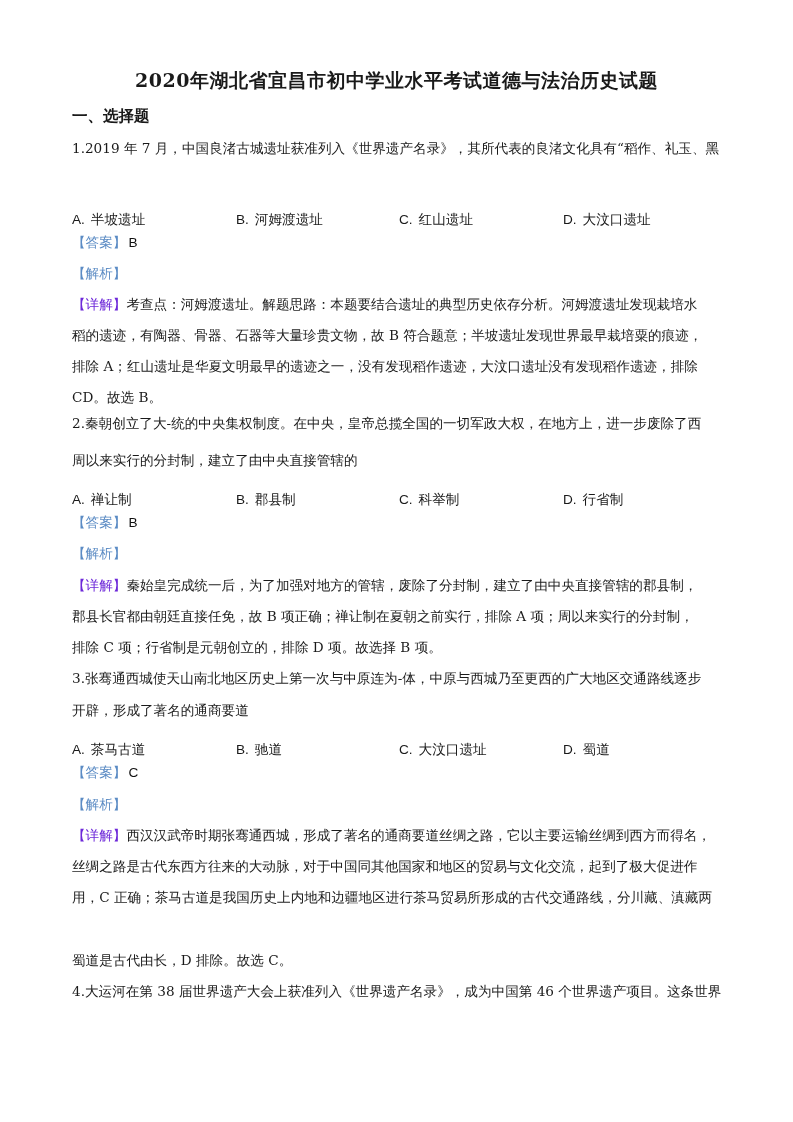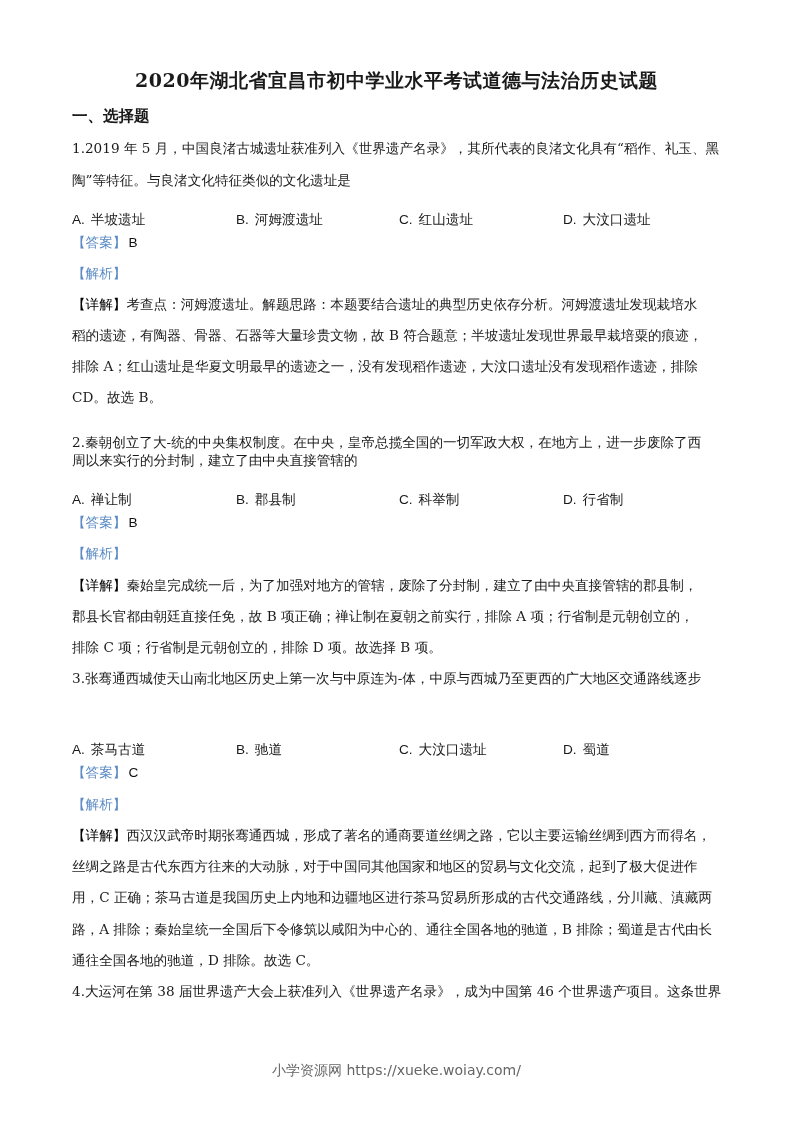--- a/index.html
+++ b/index.html
@@ -9,72 +9,70 @@
   .title { position: absolute; top: 68px; left: 0; width: 793px; text-align: center;
            font-size: 19px; font-weight: bold; letter-spacing: 0.5px; }
   .section { position: absolute; left: 72px; top: 106px; font-size: 15.5px; font-weight: bold; }
   .line { position: absolute; left: 72px; width: 650px; font-size: 13.6px; line-height: 20px;
           white-space: nowrap; }
   .opts { position: absolute; left: 72px; width: 650px; font-size: 13.6px; line-height: 20px; }
   .opt { position: absolute; top: 8px; white-space: nowrap; }
   .opt-letter { font-family: "Liberation Sans", sans-serif; margin-right: 6px; }
   .mark { color: #5b8bc4; }
   .ans-val { font-family: "Liberation Sans", sans-serif; color: #111; margin-left: 2px; }
-  .detail-tag { color: #000000; }
+  .detail-tag { color: #6d28d9; }
   .footer { position: absolute; top: 1062px; left: 0; width: 793px; text-align: center;
             font-family: "DejaVu Sans", sans-serif; font-size: 14px; color: #666; }
 </style>
 </head>
 <body>
 
 <div class="page">
 
   <div class="title">2020年湖北省宜昌市初中学业水平考试道德与法治历史试题</div>
   <div class="section">一、选择题</div>
 
-  <div class="line" style="top:138px">1.2019 年 5 月，中国良渚古城遗址获准列入《世界遗产名录》，其所代表的良渚文化具有“稻作、礼玉、黑</div>
-  <div class="line" style="top:170px">陶”等特征。与良渚文化特征类似的文化遗址是</div>
+  <div class="line" style="top:138px">1.2019 年 7 月，中国良渚古城遗址获准列入《世界遗产名录》，其所代表的良渚文化具有“稻作、礼玉、黑</div>
   <div class="opts" style="top:201px">
     <span class="opt" style="left:0"><span class="opt-letter">A.</span><span>半坡遗址</span></span>
     <span class="opt" style="left:164px"><span class="opt-letter">B.</span><span>河姆渡遗址</span></span>
     <span class="opt" style="left:327px"><span class="opt-letter">C.</span><span>红山遗址</span></span>
     <span class="opt" style="left:491px"><span class="opt-letter">D.</span><span>大汶口遗址</span></span>
   </div>
   <div class="line" style="top:232px"><span class="mark" style="color: rgb(91, 139, 196);">【答案】</span><span class="ans-val">B</span></div>
   <div class="line" style="top:263px"><span class="mark" style="color: rgb(91, 139, 196);">【解析】</span></div>
   <div class="line" style="top:294px"><span class="detail-tag">【详解】</span><span>考查点：河姆渡遗址。解题思路：本题要结合遗址的典型历史依存分析。河姆渡遗址发现栽培水</span></div>
   <div class="line" style="top:325px">稻的遗迹，有陶器、骨器、石器等大量珍贵文物，故 B 符合题意；半坡遗址发现世界最早栽培粟的痕迹，</div>
   <div class="line" style="top:356px">排除 A；红山遗址是华夏文明最早的遗迹之一，没有发现稻作遗迹，大汶口遗址没有发现稻作遗迹，排除</div>
   <div class="line" style="top:387px">CD。故选 B。</div>
 
-  <div class="line" style="top:432px">2.秦朝创立了大-统的中央集权制度。在中央，皇帝总揽全国的一切军政大权，在地方上，进一步废除了西</div>
+  <div class="line" style="top:413px">2.秦朝创立了大-统的中央集权制度。在中央，皇帝总揽全国的一切军政大权，在地方上，进一步废除了西</div>
   <div class="line" style="top:450px">周以来实行的分封制，建立了由中央直接管辖的</div>
   <div class="opts" style="top:481px">
     <span class="opt" style="left:0"><span class="opt-letter">A.</span><span>禅让制</span></span>
     <span class="opt" style="left:164px"><span class="opt-letter">B.</span><span>郡县制</span></span>
     <span class="opt" style="left:327px"><span class="opt-letter">C.</span><span>科举制</span></span>
     <span class="opt" style="left:491px"><span class="opt-letter">D.</span><span>行省制</span></span>
   </div>
   <div class="line" style="top:512px"><span class="mark" style="color: rgb(91, 139, 196);">【答案】</span><span class="ans-val">B</span></div>
   <div class="line" style="top:543px"><span class="mark" style="color: rgb(91, 139, 196);">【解析】</span></div>
   <div class="line" style="top:575px"><span class="detail-tag">【详解】</span><span>秦始皇完成统一后，为了加强对地方的管辖，废除了分封制，建立了由中央直接管辖的郡县制，</span></div>
-  <div class="line" style="top:606px">郡县长官都由朝廷直接任免，故 B 项正确；禅让制在夏朝之前实行，排除 A 项；行省制是元朝创立的，</div>
+  <div class="line" style="top:606px">郡县长官都由朝廷直接任免，故 B 项正确；禅让制在夏朝之前实行，排除 A 项；周以来实行的分封制，</div>
   <div class="line" style="top:637px">排除 C 项；行省制是元朝创立的，排除 D 项。故选择 B 项。</div>
 
   <div class="line" style="top:668px">3.张骞通西城使天山南北地区历史上第一次与中原连为-体，中原与西城乃至更西的广大地区交通路线逐步</div>
+  <div class="line" style="top:700px">开辟，形成了著名的通商要道</div>
   <div class="opts" style="top:731px">
     <span class="opt" style="left:0"><span class="opt-letter">A.</span><span>茶马古道</span></span>
     <span class="opt" style="left:164px"><span class="opt-letter">B.</span><span>驰道</span></span>
     <span class="opt" style="left:327px"><span class="opt-letter">C.</span><span>大汶口遗址</span></span>
     <span class="opt" style="left:491px"><span class="opt-letter">D.</span><span>蜀道</span></span>
   </div>
   <div class="line" style="top:762px"><span class="mark" style="color: rgb(91, 139, 196);">【答案】</span><span class="ans-val">C</span></div>
   <div class="line" style="top:794px"><span class="mark" style="color: rgb(91, 139, 196);">【解析】</span></div>
   <div class="line" style="top:825px"><span class="detail-tag">【详解】</span><span>西汉汉武帝时期张骞通西城，形成了著名的通商要道丝绸之路，它以主要运输丝绸到西方而得名，</span></div>
   <div class="line" style="top:856px">丝绸之路是古代东西方往来的大动脉，对于中国同其他国家和地区的贸易与文化交流，起到了极大促进作</div>
   <div class="line" style="top:887px">用，C 正确；茶马古道是我国历史上内地和边疆地区进行茶马贸易所形成的古代交通路线，分川藏、滇藏两</div>
-  <div class="line" style="top:919px">路，A 排除；秦始皇统一全国后下令修筑以咸阳为中心的、通往全国各地的驰道，B 排除；蜀道是古代由长</div>
-  <div class="line" style="top:950px">通往全国各地的驰道，D 排除。故选 C。</div>
+  <div class="line" style="top:950px">蜀道是古代由长，D 排除。故选 C。</div>
 
   <div class="line" style="top:981px">4.大运河在第 38 届世界遗产大会上获准列入《世界遗产名录》，成为中国第 46 个世界遗产项目。这条世界</div>
 
-  <div class="footer">小学资源网 https://xueke.woiay.com/</div>
 </div>
 
 </body></html>

